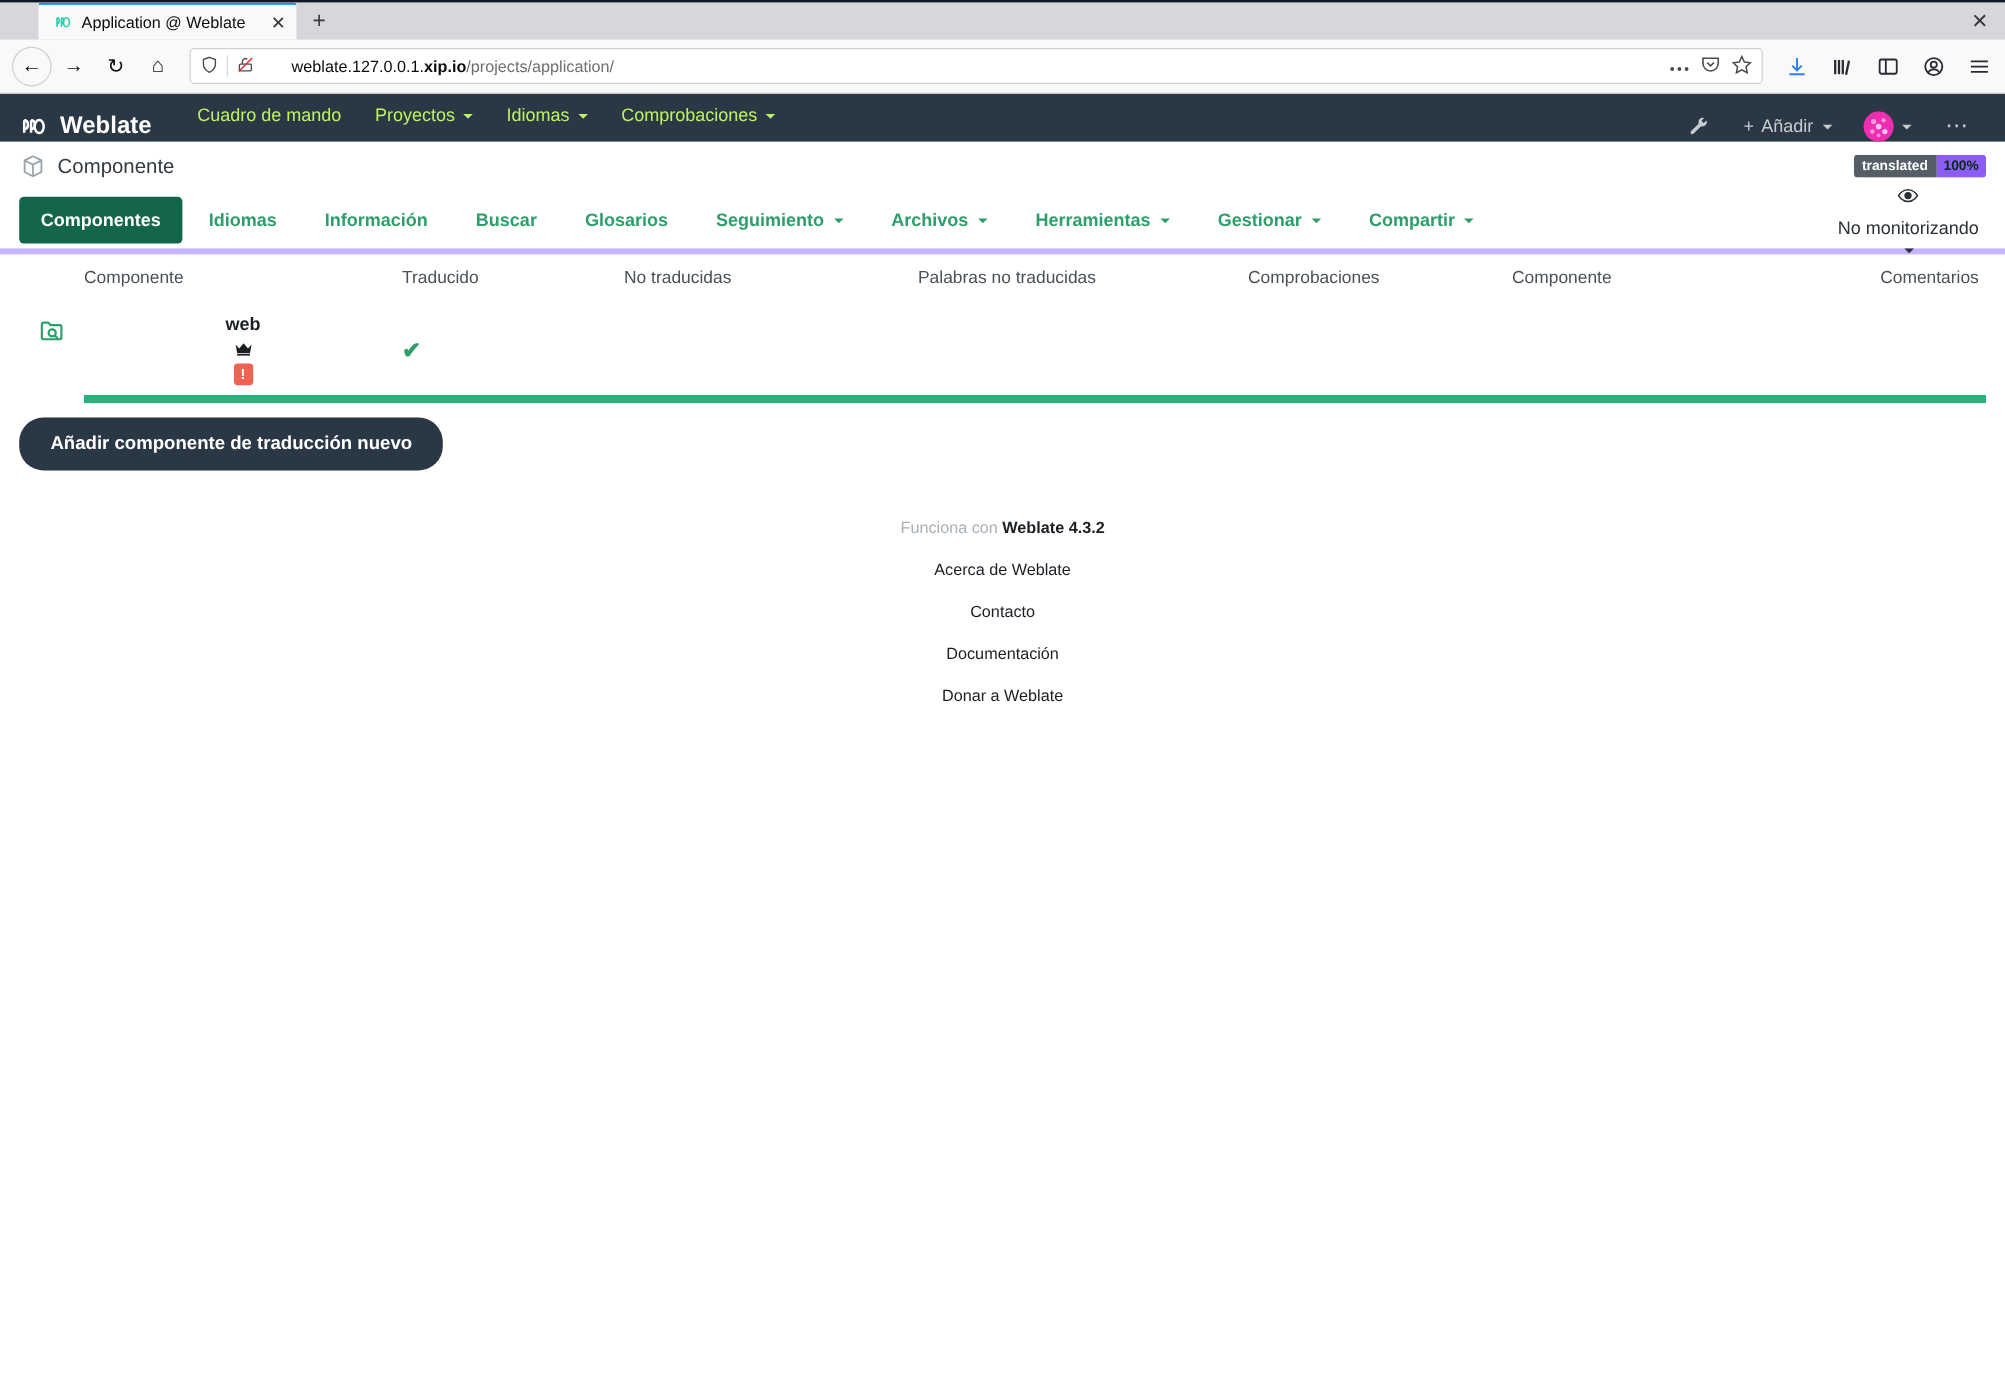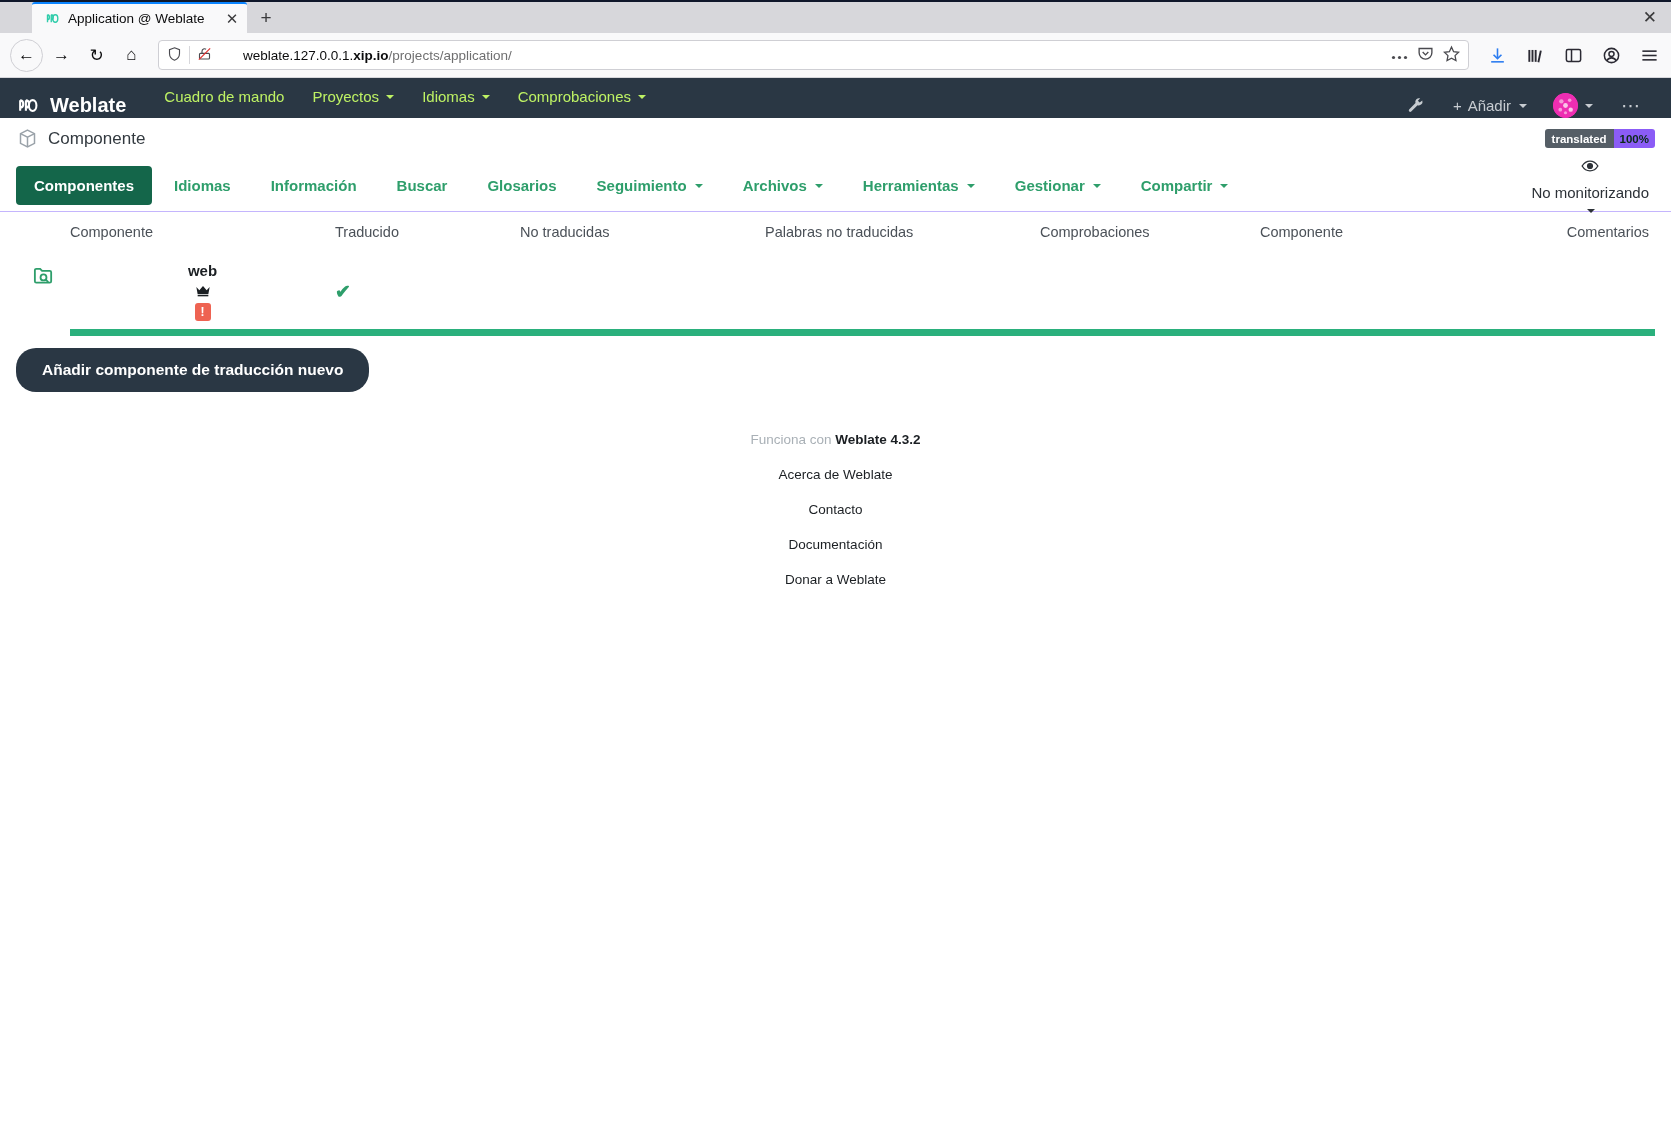--- a/index.html
+++ b/index.html
@@ -189,21 +189,21 @@
   }
   .badge-left { background: #555e66; color: #ffffff; padding: 0 7px; display: flex; align-items: center; }
   .badge-right { background: #8b5cf6; color: #0a2a16; padding: 0 6px; display: flex; align-items: center; }
 
   .wl-tabs {
     display: flex;
     align-items: center;
     padding: 0 16px;
     height: 52px;
     gap: 4px;
-    border-bottom: 1px solid #c4b5fd;
+    border-bottom: 5px solid #c4b5fd;
   }
   .wl-tab {
     padding: 11px 18px;
     font-size: 15px;
     font-weight: 700;
     color: #2e9e6b;
     cursor: pointer;
     display: flex; align-items: center; gap: 6px;
     border-radius: 4px;
     white-space: nowrap;

